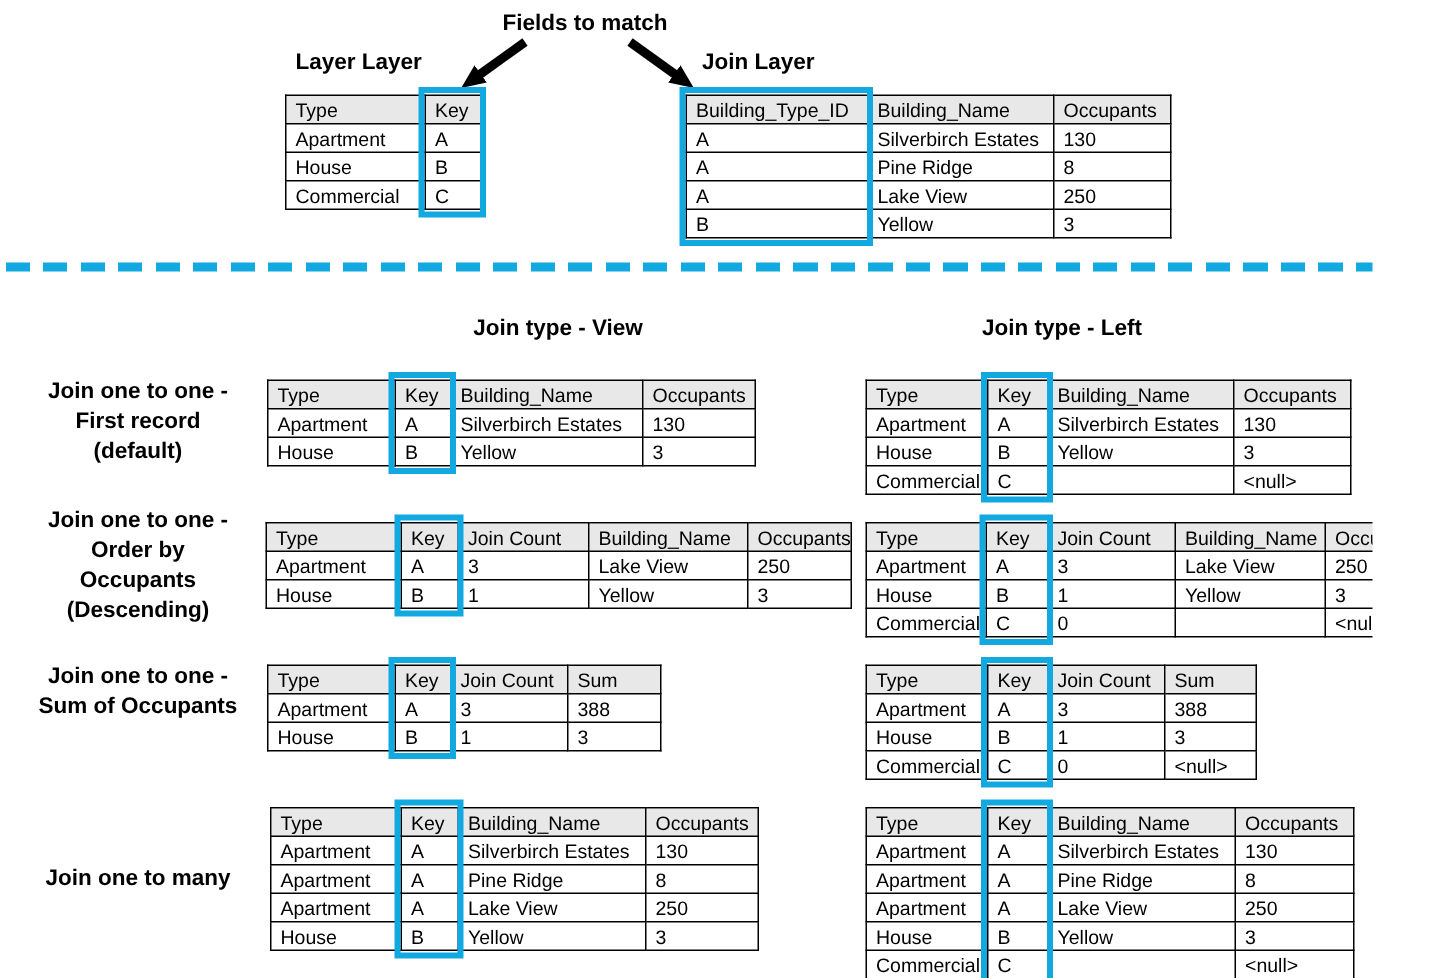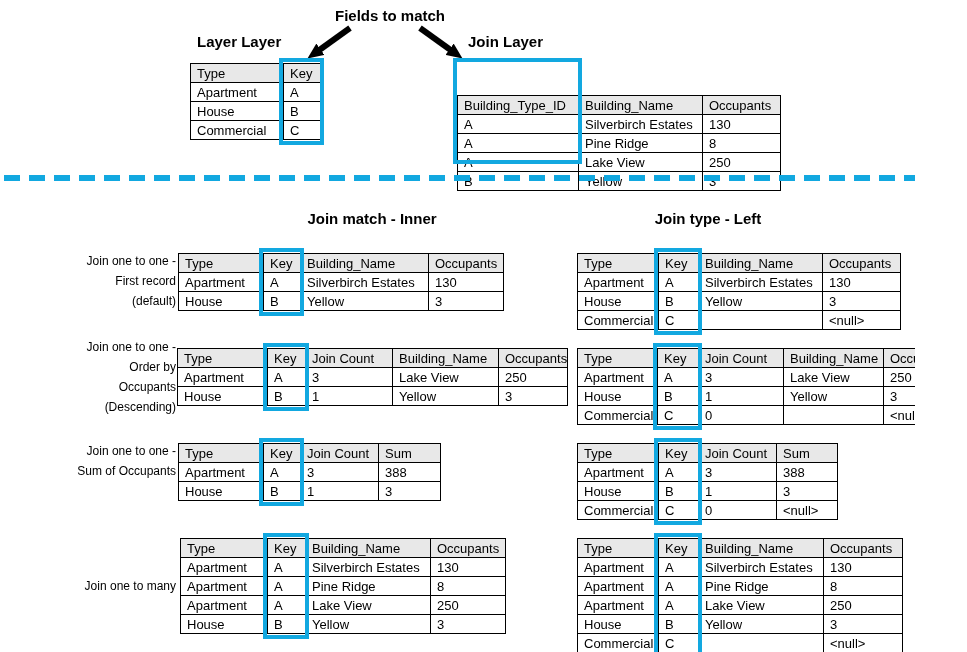--- a/index.html
+++ b/index.html
@@ -3,21 +3,21 @@
 <meta charset="utf-8">
 <style>
   :root { --hl: #12a8e0; --header-bg: #e8e8e8; }
   html,body { margin:0; padding:0; background:#fff; }
   #canvas {
     position:relative; width:915px; height:652px; background:#fff;
     font-family:"Liberation Sans", sans-serif; color:#000; overflow:hidden;
   }
   .h { position:absolute; font-weight:700; font-size:15px; white-space:nowrap; }
   .h.centered { text-align:center; white-space:normal; }
-  .lbl { position:absolute; font-weight:400; font-size:12px; line-height:20px; text-align:right; width:168px; }
+  .lbl { position:absolute; font-weight:700; font-size:15px; line-height:20px; text-align:center; width:168px; }
   .tblwrap { position:absolute; }
   .tblwrap table { border-collapse:collapse; table-layout:fixed; font-size:13px; }
   .tblwrap th, .tblwrap td {
     border:1px solid #000; height:18px; padding:0 4px 0 6px;
     text-align:left; font-weight:400; white-space:nowrap; overflow:hidden;
     font-family:"Liberation Sans", sans-serif;
   }
   .tblwrap thead th { background:var(--header-bg); }
   .hl-box { position:absolute; border:4px solid var(--hl); box-sizing:content-box; pointer-events:none; }
   #divider {
@@ -69,21 +69,21 @@
           </tr>
           <tr>
             <td>Commercial</td>
             <td>C</td>
           </tr>
         </tbody>
       </table>
       <div class="hl-box" style="left: 89px; top: -5px; width: 37px; height: 79px;"></div>
     </div>
   <div class="tblwrap" style="left:457px; top:63px;">
-      <table style="width: 323px; margin-top: 32px;">
+      <table style="width: 323px;">
         <colgroup>
           <col style="width: 121px;">
           <col style="width: 124px;">
           <col style="width: 78px;">
         </colgroup>
         <thead>
           <tr>
             <th>Building_Type_ID</th>
             <th>Building_Name</th>
             <th>Occupants</th>
@@ -110,21 +110,21 @@
             <td>Yellow</td>
             <td>3</td>
           </tr>
         </tbody>
       </table>
       <div class="hl-box" style="left: -4px; top: -5px; width: 121px; height: 98px;"></div>
     </div>
 
   <div id="divider"></div>
 
-  <div class="h centered" style="left:292px; top:210px; width:160px;">Join match - Inner</div>
+  <div class="h centered" style="left:292px; top:210px; width:160px;">Join type - View</div>
   <div class="h centered" style="left:628px; top:210px; width:160px;text-align:center;">Join type - Left</div>
 
   <div class="lbl" style="left:8px; top:251px;">
       <div>Join one to one -</div>
       <div>First record</div>
       <div>(default)</div>
     </div>
   <div class="lbl" style="left:8px; top:337px;">
       <div>Join one to one -</div>
       <div>Order by</div>

